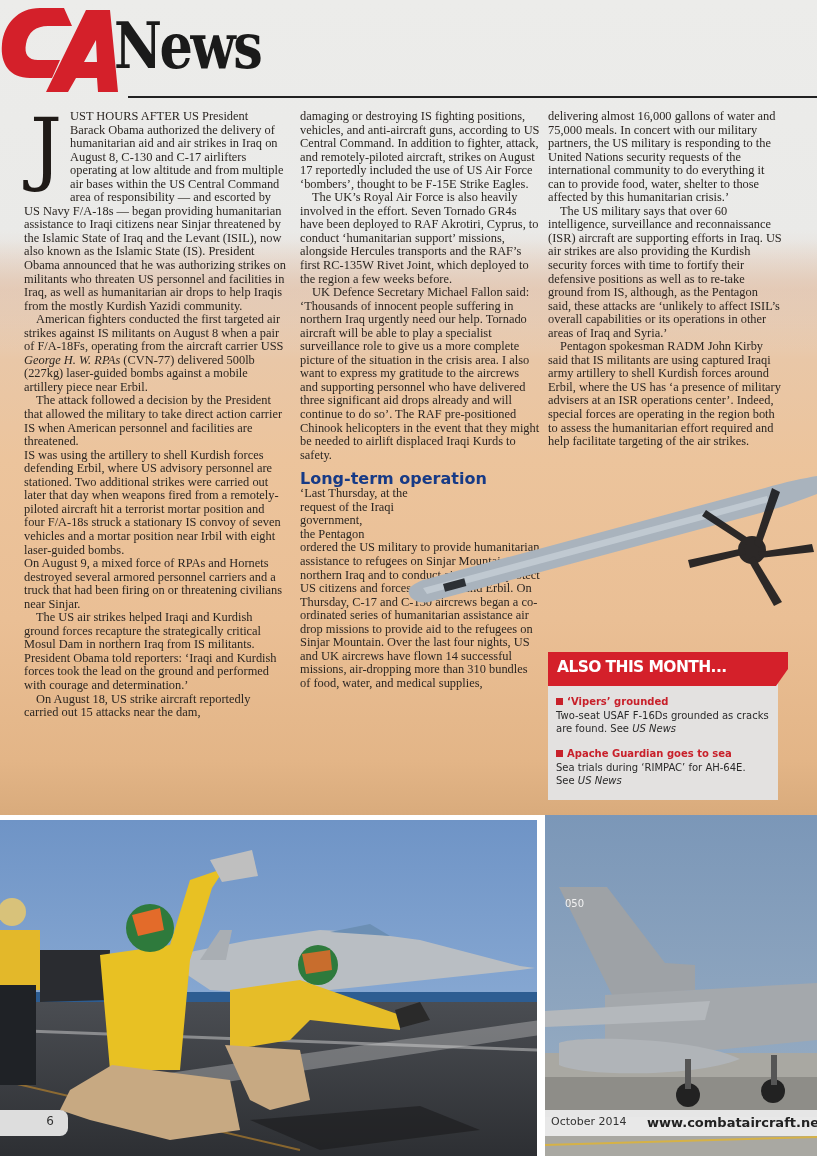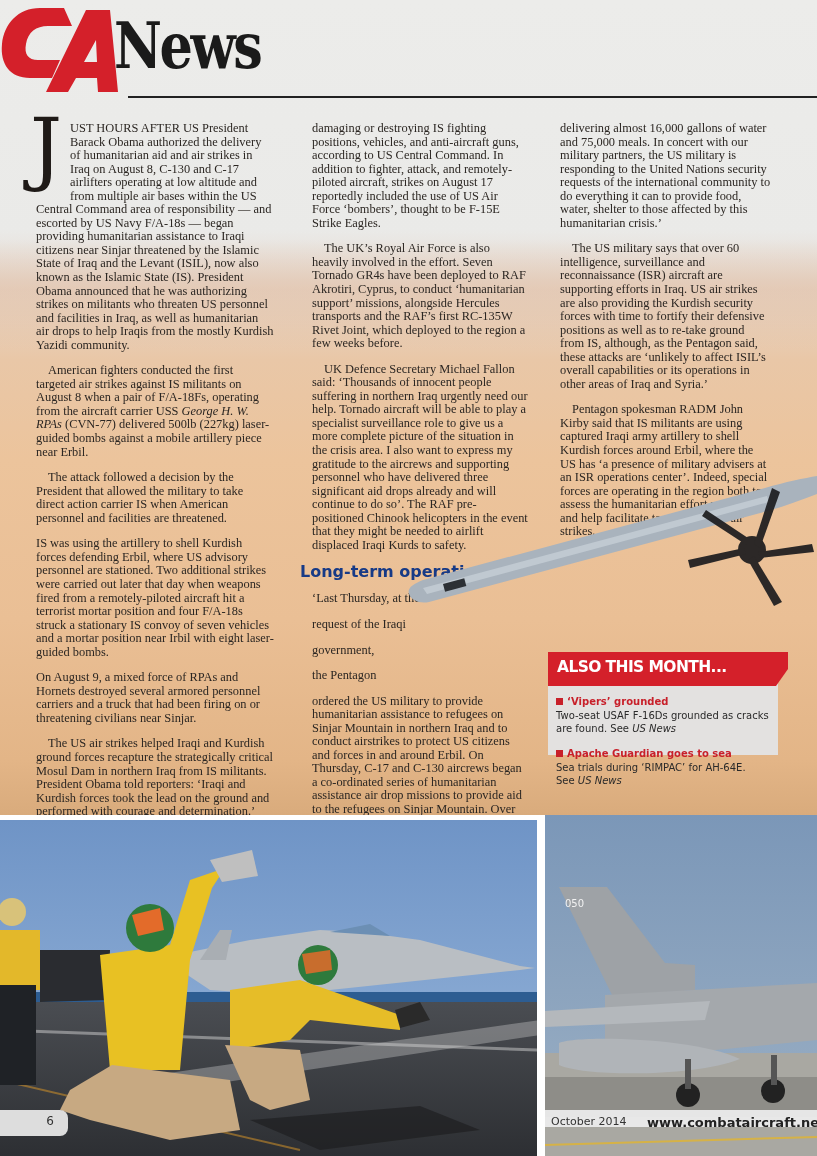--- a/index.html
+++ b/index.html
@@ -6,43 +6,43 @@
   html,body{width:817px;height:1156px;overflow:hidden}
   body{position:relative;font-family:"DejaVu Serif","Liberation Serif",serif;color:#2a2420;
     background:linear-gradient(180deg,#ececea 0px,#eaeae8 240px,#e6d8cc 280px,#e9c7a7 360px,#ecc49c 460px,#eabf95 620px,#e3b587 760px,#d9ab7c 815px);}
   .sky-haze{position:absolute;left:0;top:230px;width:817px;height:120px;
     background:linear-gradient(180deg,rgba(236,236,234,0) 0,rgba(223,180,150,.35) 60px,rgba(236,190,150,0) 120px);}
   .masthead{position:absolute;left:0;top:0;width:817px;height:110px}
   .logo{position:absolute;left:0;top:6px;width:125px;height:88px}
   .news-word{position:absolute;left:114px;top:8px;font-family:"DejaVu Serif",serif;font-weight:bold;font-size:64px;letter-spacing:-3px;color:#1a1a1a;transform:scaleX(.82);transform-origin:left}
   .rule{position:absolute;left:128px;top:96px;width:689px;height:2px;background:#222}
   .col{position:absolute;font-family:"Liberation Serif","DejaVu Serif",serif;font-size:12.4px;line-height:13.55px;color:#2b2622;text-align:left}
-  .col p{margin:12px}
+  .col p{margin:0}
   .col p.ind{text-indent:12px}
   .c1{left:24px;top:110px;width:262px}
   .c2{left:300px;top:110px;width:240px}
   .c3{left:548px;top:110px;width:235px}
   .dropcap{float:left;font-family:"DejaVu Serif",serif;font-size:80px;line-height:68px;height:80px;margin:4px 8px 0 6px;color:#1f1a17}
   .subhead{font-family:"DejaVu Sans",sans-serif;font-weight:bold;font-size:16px;color:#173a86;margin:9px 0 0 0;line-height:16px}
   .drone{position:absolute;left:405px;top:470px;width:412px;height:150px;pointer-events:none}
-  .sidebox{position:absolute;left:548px;top:652px;width:230px;height:103px;background:#e3e1e0}
+  .sidebox{position:absolute;left:548px;top:652px;width:230px;height:148px;background:#e3e1e0}
   .sidebox-head{position:absolute;left:0;top:0;width:240px;height:34px;background:#d4202a;
     clip-path:polygon(0 0,100% 0,100% 50%,228px 100%,0 100%)}
   .sidebox-title{position:absolute;left:9px;top:6px;font-family:"DejaVu Sans",sans-serif;font-weight:bold;font-size:15.5px;color:#fff;letter-spacing:-.6px}
   .sb-item{position:absolute;left:8px;font-family:"DejaVu Sans",sans-serif;font-size:10px;line-height:13.5px;color:#2a2a2a;width:220px}
   .sb-item .hl{color:#c8202a;font-weight:bold}
   .sb-item .sq{display:inline-block;width:7px;height:7px;background:#c8202a;margin-right:4px}
   .sb-item i{font-style:italic}
   .photo1{position:absolute;left:0;top:820px;width:537px;height:336px;overflow:hidden}
   .photo2{position:absolute;left:545px;top:815px;width:272px;height:341px;overflow:hidden}
   .white-gap{position:absolute;left:537px;top:815px;width:8px;height:341px;background:#fff}
   .white-top{position:absolute;left:0;top:815px;width:537px;height:5px;background:#fff}
   .folio-left{position:absolute;left:0;top:1110px;width:68px;height:26px;background:rgba(236,236,236,.92);border-radius:0 8px 8px 0}
   .folio-num{position:absolute;right:14px;top:4px;font-family:"DejaVu Sans",sans-serif;font-size:12px;color:#333}
-  .folio-right{position:absolute;left:545px;top:1110px;width:272px;height:17px;background:rgba(238,238,238,.92)}
+  .folio-right{position:absolute;left:545px;top:1110px;width:272px;height:26px;background:rgba(238,238,238,.92)}
   .folio-date{position:absolute;left:6px;top:5px;font-family:"DejaVu Sans",sans-serif;font-size:11px;color:#333}
   .folio-url{position:absolute;left:102px;top:5px;font-family:"DejaVu Sans",sans-serif;font-weight:bold;font-size:13px;color:#222}
 </style>
 </head>
 <body>
 
 <div class="sky-haze"></div>
 
 <div class="masthead">
   <svg class="logo" viewBox="0 0 125 88">

